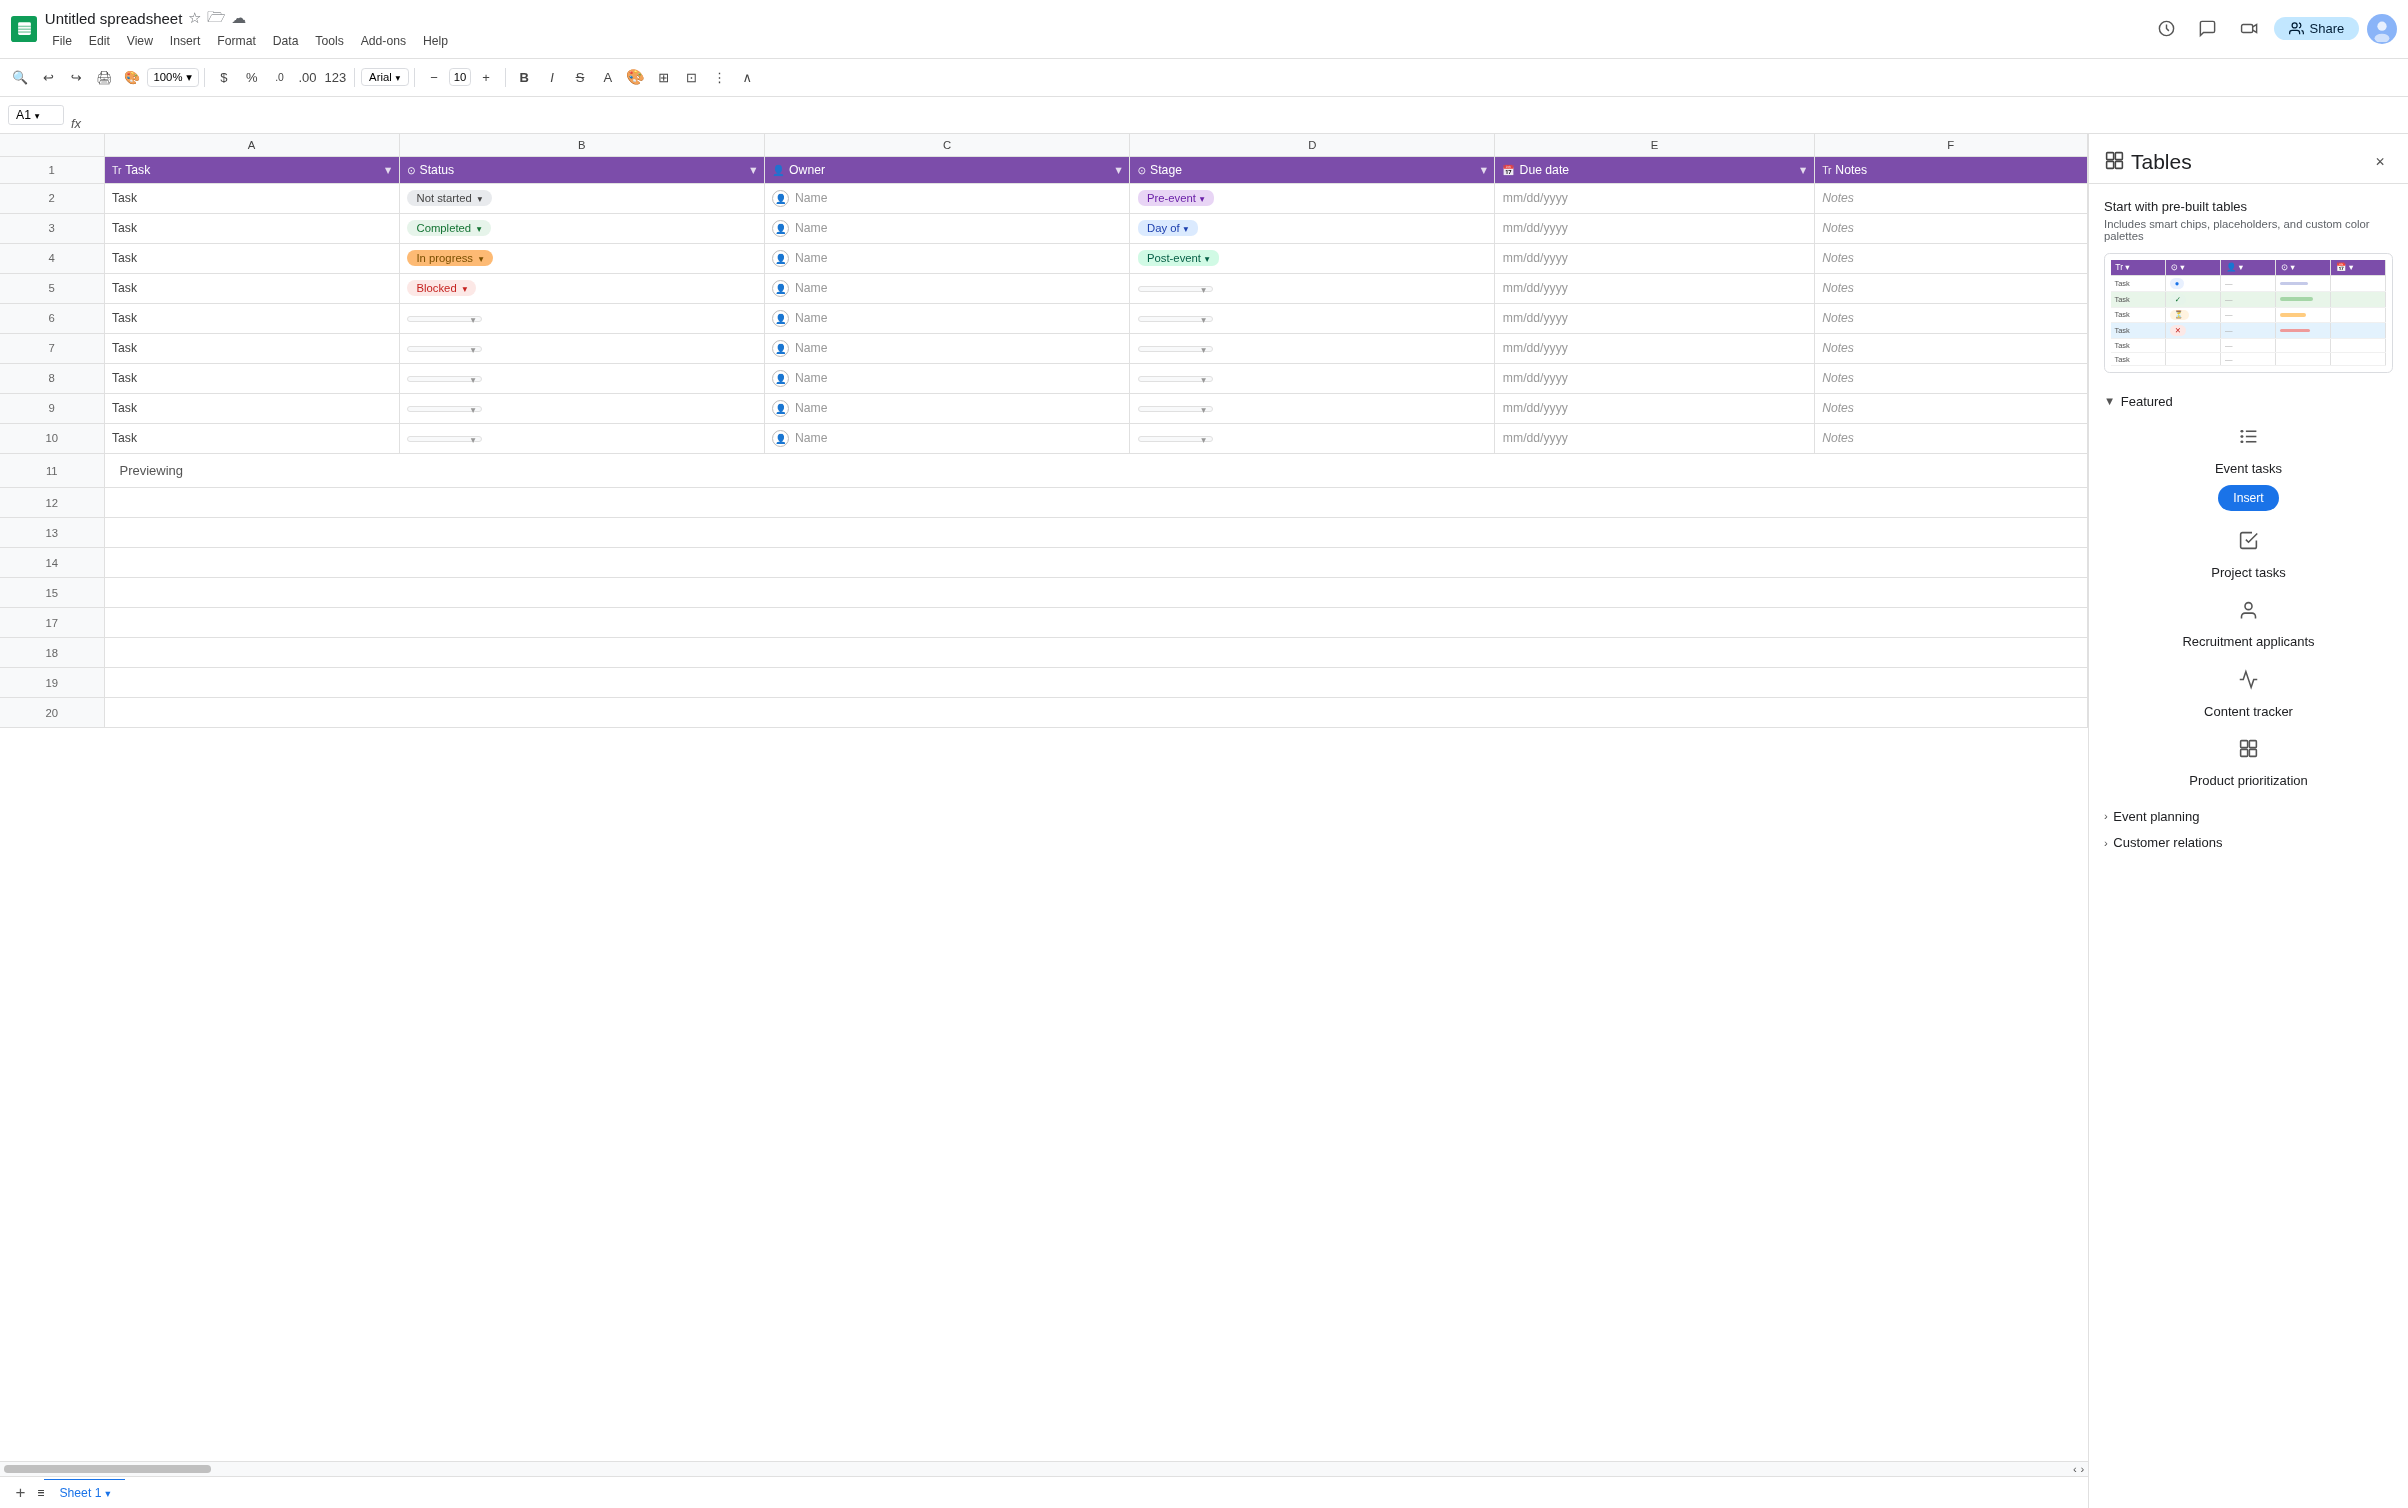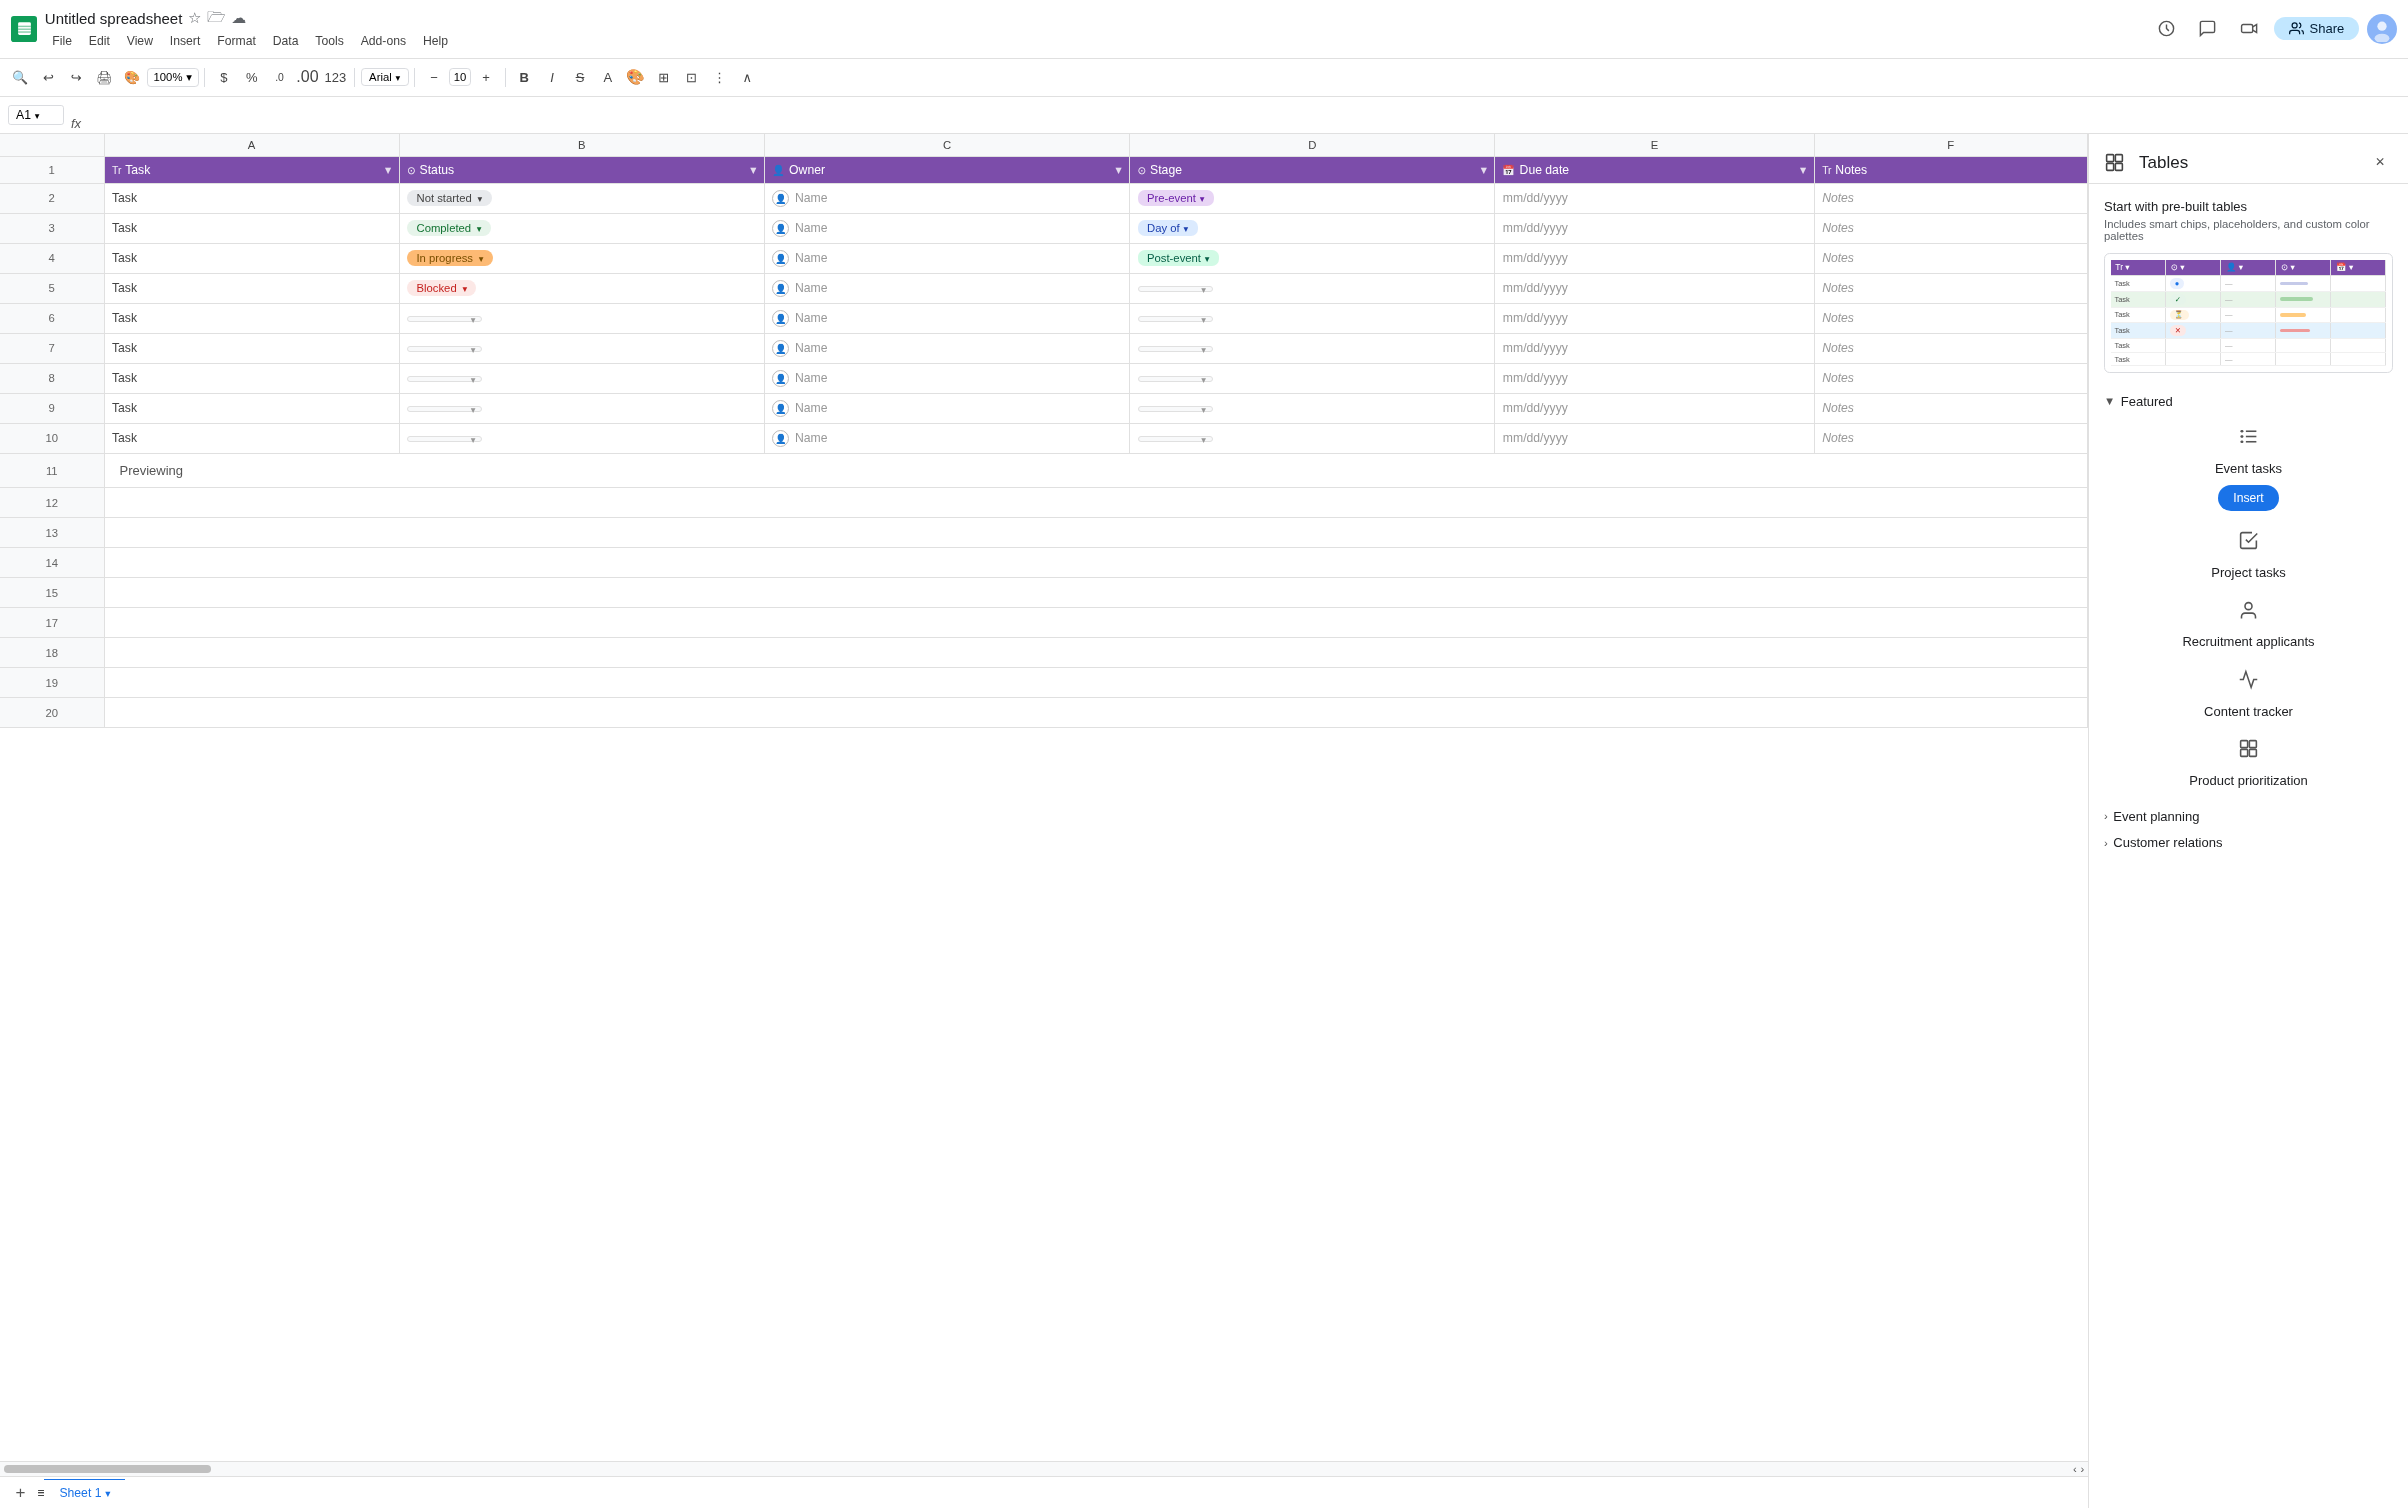--- a/index.html
+++ b/index.html
@@ -84,21 +84,21 @@
     .col-f { width: 113px; }
 
     
     .bottom-bar { display: flex; align-items: center; border-top: 0.9px solid #e0e0e0; background: #fff; padding: 0 7.5px; min-height: 32px; }
     .add-sheet { width: 26px; height: 26px; display: flex; align-items: center; justify-content: center; cursor: pointer; border-radius: 50%; font-size: 17px; color: #555; }
     .sheet-tab { background: #fff; border: none; border-top: 1.9px solid #1a73e8; color: #1a73e8; font-size: 12.2px; padding: 5.6px 15px; cursor: pointer; display: flex; align-items: center; gap: 3.8px; }
 
     
     .right-panel { width: 320px; border-left: 0.9px solid #e0e0e0; background: #fff; display: flex; flex-direction: column; overflow: hidden; }
     .panel-header { display: flex; align-items: center; padding: 15px 15px 7.5px 15px; border-bottom: 0.9px solid #e0e0e0; }
-    .panel-title { font-size: 17px; font-weight: 500; color: #202124; display: flex; align-items: flex-end; gap: 14px; }
+    .panel-title { font-size: 21px; font-weight: 500; color: #202124; display: flex; align-items: flex-start; gap: 6px; }
     .panel-close { margin-left: auto; width: 26px; height: 26px; display: flex; align-items: center; justify-content: center; cursor: pointer; border-radius: 50%; color: #555; }
     .panel-body { flex: 1; overflow-y: auto; padding: 15px; }
     .panel-subtitle { font-size: 13px; color: #202124; font-weight: 500; margin-bottom: 3.8px; }
     .panel-desc { font-size: 11.3px; color: #5f6368; margin-bottom: 11.3px; }
 
     
     .preview-table-img { border: 0.9px solid #dadce0; border-radius: 5.6px; overflow: hidden; margin-bottom: 15px; background: #fff; }
     .mini-table { width: 100%; border-collapse: collapse; font-size: 8.5px; }
     .mini-table th { background: #7c4daa; color: #fff; padding: 1.9px 3.8px; text-align: left; font-weight: 500; }
     .mini-table td { padding: 1.9px 3.8px; border-bottom: 0.9px solid #f0f0f0; color: #555; }
@@ -192,21 +192,21 @@
   <div class="toolbar-btn">🖨</div>
   <div class="toolbar-btn">🎨</div>
   <div class="zoom-control">
     <span>100%</span>
     <span>▾</span>
   </div>
   <div class="toolbar-separator"></div>
   <div class="toolbar-btn">$</div>
   <div class="toolbar-btn">%</div>
   <div class="toolbar-btn" style="font-size:10.4px;">.0</div>
-  <div class="toolbar-btn" style="font-size:16px;">.00</div>
+  <div class="toolbar-btn" style="font-size:13px;">.00</div>
   <div class="toolbar-btn">123</div>
   <div class="toolbar-separator"></div>
   <div class="font-name">
     <span>Arial</span>
     <span style="font-size:9.4px;">▾</span>
   </div>
   <div class="toolbar-separator"></div>
   <div class="toolbar-btn">−</div>
   <div class="font-size-control">
     <span>10</span>

